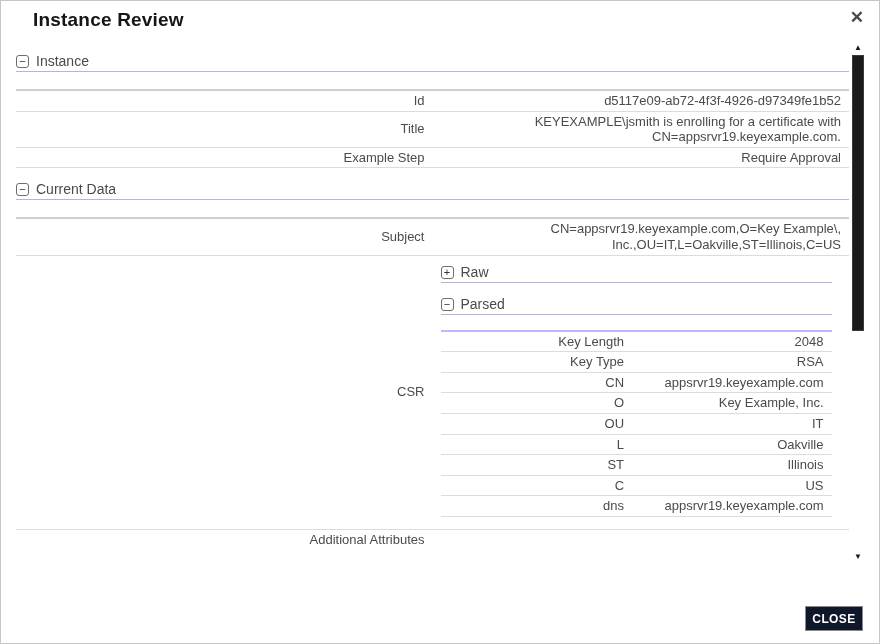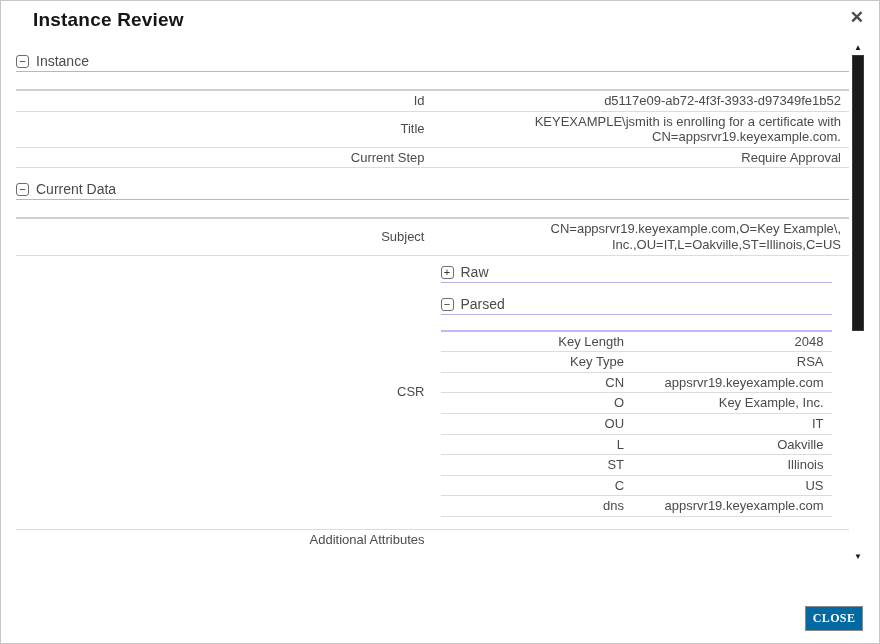--- a/index.html
+++ b/index.html
@@ -73,23 +73,23 @@
   .sb-thumb {
     position:absolute; top:12px; left:1px; width:12px; height:276px;
     background:#1b1b1b; border:1px solid #3a3a3a; cursor:pointer;
   }
 
   
   .modal-footer { position:absolute; left:0; right:0; bottom:0; height:48px; background:#fff; }
   .btn-close {
     position:absolute; right:16px; bottom:12px;
     width:58px; height:25px;
-    background:#0369a1; color:#fff;
+    background:#0f172a; color:#fff;
     border:1px solid #8a8a8a;
-    font-family:Liberation Serif, serif;
+    font-family:Liberation Sans, sans-serif;
     font-size:12px; font-weight:600; letter-spacing:.4px;
     cursor:pointer;
   }
 </style>
 </head>
 <body>
 
 <div class="modal">
 
   <div class="modal-header">
@@ -102,28 +102,28 @@
 
       <div class="section-header">
         <span class="toggle">−</span>
         <span class="label">Instance</span>
       </div>
 
       <table class="kv">
         <tbody>
           <tr>
             <td class="k">Id</td>
-            <td class="v">d5117e09-ab72-4f3f-3933-d97349fe1b52</td>
+            <td class="v">d5117e09-ab72-4f3f-4926-d97349fe1b52</td>
           </tr>
           <tr>
             <td class="k">Title</td>
             <td class="v">KEYEXAMPLE\jsmith is enrolling for a certificate with CN=appsrvr19.keyexample.com.</td>
           </tr>
           <tr>
-            <td class="k">Current Step</td>
+            <td class="k">Example Step</td>
             <td class="v">Require Approval</td>
           </tr>
         </tbody>
       </table>
 
       <div class="section-header" style="margin-top:13px;">
         <span class="toggle">−</span>
         <span class="label">Current Data</span>
       </div>
 

